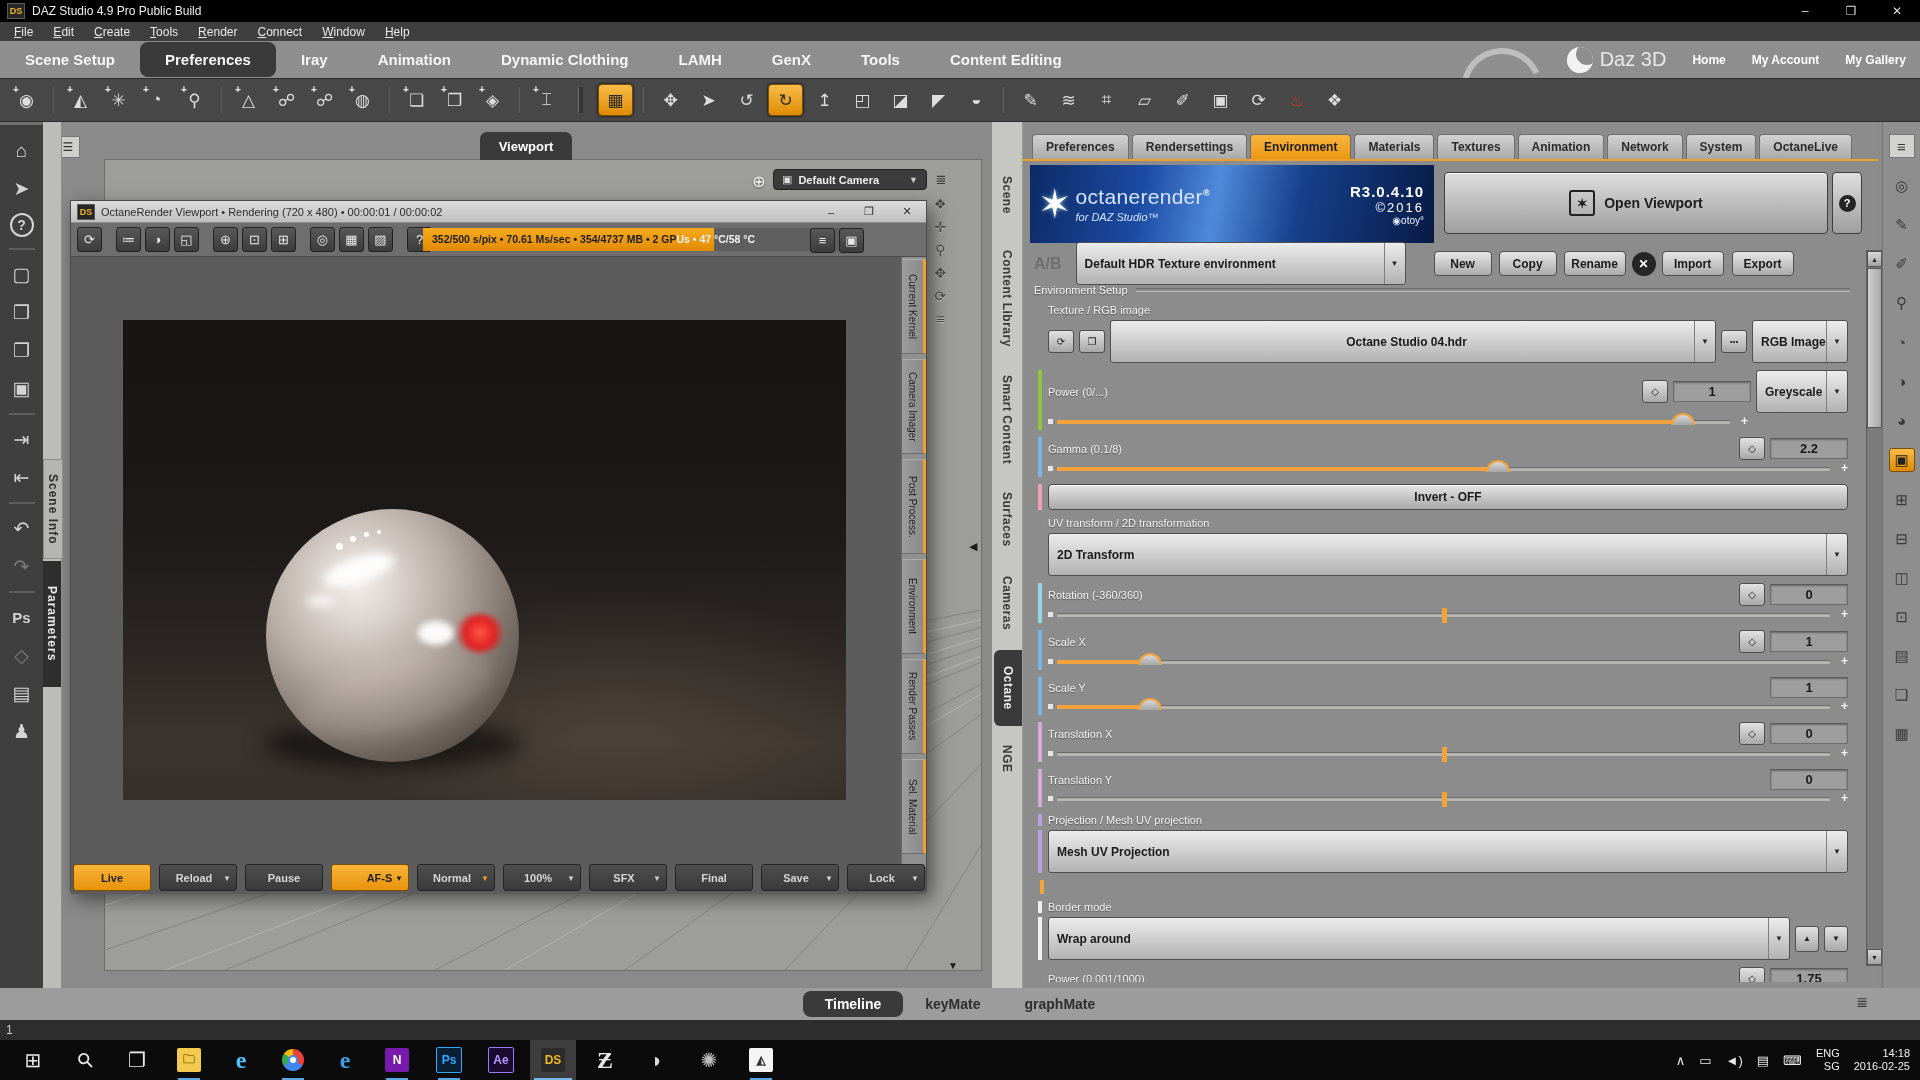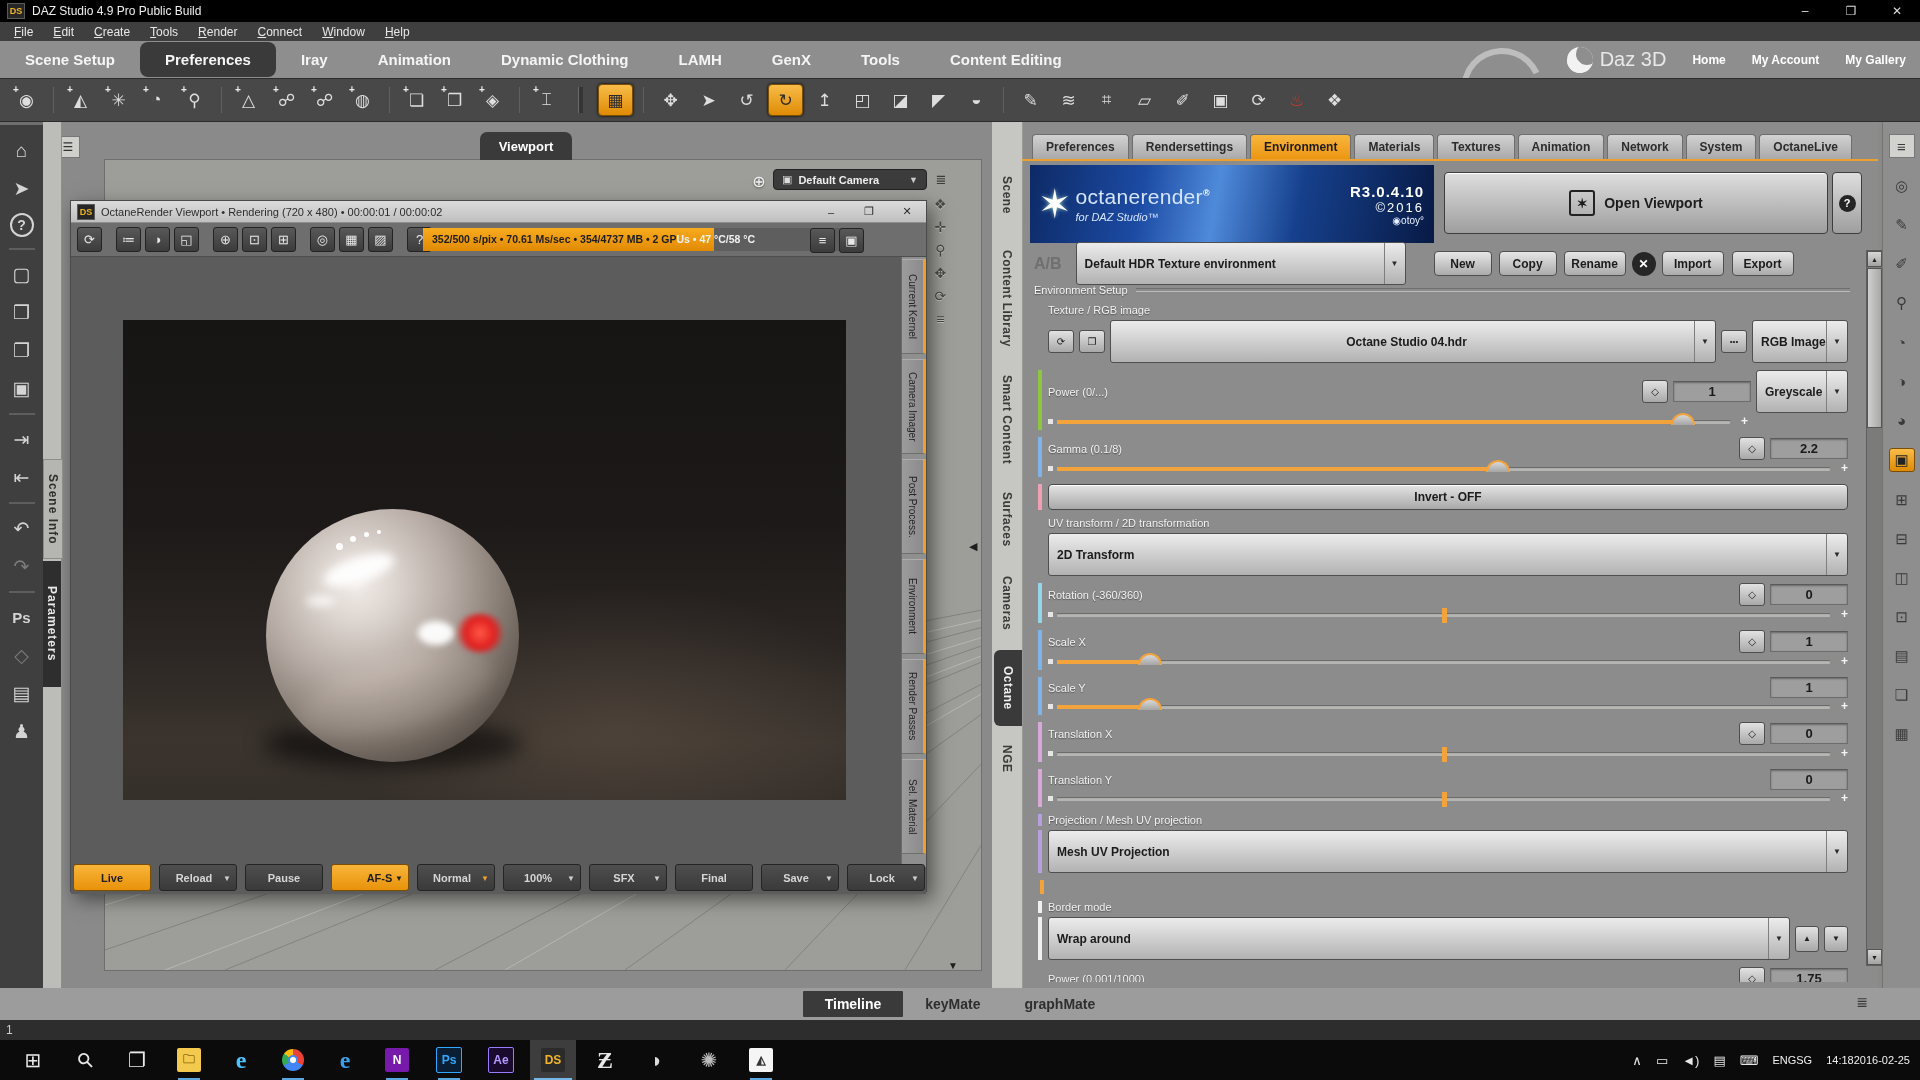--- a/index.html
+++ b/index.html
@@ -171,35 +171,35 @@
   .sb-btn{position:absolute;left:0;width:15px;height:16px;background:linear-gradient(#d8d8d8,#a2a2a2);border:1px solid #555;box-sizing:border-box;color:#222;font-size:7px;display:flex;align-items:center;justify-content:center}
   .sb-thumb{position:absolute;left:0;top:17px;width:15px;height:160px;background:linear-gradient(90deg,#cfcfcf,#a8a8a8);border:1px solid #555;box-sizing:border-box}
   
   .far-strip{position:absolute;left:1882px;top:122px;width:38px;height:866px;background:#8e8e8e;border-left:1px solid #74746f;display:flex;flex-direction:column;align-items:center;padding-top:12px;gap:17px;box-sizing:border-box;z-index:31}
   .fs-icon{width:24px;height:22px;display:flex;align-items:center;justify-content:center;color:#3a3a3a;font-size:15px;flex:none}
   .fs-icon.boxed{background:#d2d2cf;border:1px solid #777}
   .fs-icon.active{background:linear-gradient(#f8bc49,#df8b05);border:1px solid #7c4f00;border-radius:3px;color:#222}
   
   .bottom-pane{position:absolute;left:0;top:988px;width:1920px;height:32px;background:#9c9c9c;z-index:35;display:flex;align-items:center;justify-content:center;gap:0}
   .bp-tab{font-size:14px;font-weight:bold;color:#2e2e2e;padding:5px 22px;position:relative}
-  .bp-tab.active{background:#3a3a3a;color:#fff;border-radius:1px}
+  .bp-tab.active{background:#3a3a3a;color:#fff;border-radius:8px}
   .bp-icon{position:absolute;right:52px;top:6px;color:#3a3a3a;font-size:14px}
   .substrip{position:absolute;left:0;top:1020px;width:1920px;height:20px;background:#2d2d2d;z-index:35;display:flex;align-items:center}
   .frame-num{color:#cfcfcf;font-size:12px;margin-left:6px}
   
   .taskbar{position:absolute;left:0;top:1040px;width:1920px;height:40px;background:#0b0b0b;z-index:36}
   .tb-item{position:absolute;top:0;width:46px;height:40px;display:flex;align-items:center;justify-content:center}
   .tb-item.hl{background:#3d3d3d}
   .tb-item .runbar{position:absolute;bottom:0;left:12px;width:22px;height:2px;background:#5aa7e0}
   .tb-item.hl .runbar{left:4px;width:38px;background:#76b9e8}
   .tb-glyph{font-size:20px;color:#e8e8e8}
   .tb-box{width:24px;height:24px;display:flex;align-items:center;justify-content:center;font-size:12px;font-weight:bold;border-radius:2px}
   .tray{position:absolute;right:0;top:0;height:40px;display:flex;align-items:center;gap:14px;padding-right:10px}
   .tray-ic{color:#e8e8e8;font-size:13px}
-  .tray-col{display:flex;flex-direction:row;align-items:flex-start;line-height:13px}
+  .tray-col{display:flex;flex-direction:column;align-items:flex-end;line-height:13px}
   .tray-col span{color:#f0f0f0;font-size:11px}
 </style>
 </head>
 <body>
 
 <div id="root">
 
   <div class="titlebar">
     <div class="app-icon">DS</div>
     <div class="title-text">DAZ Studio 4.9 Pro Public Build</div>

